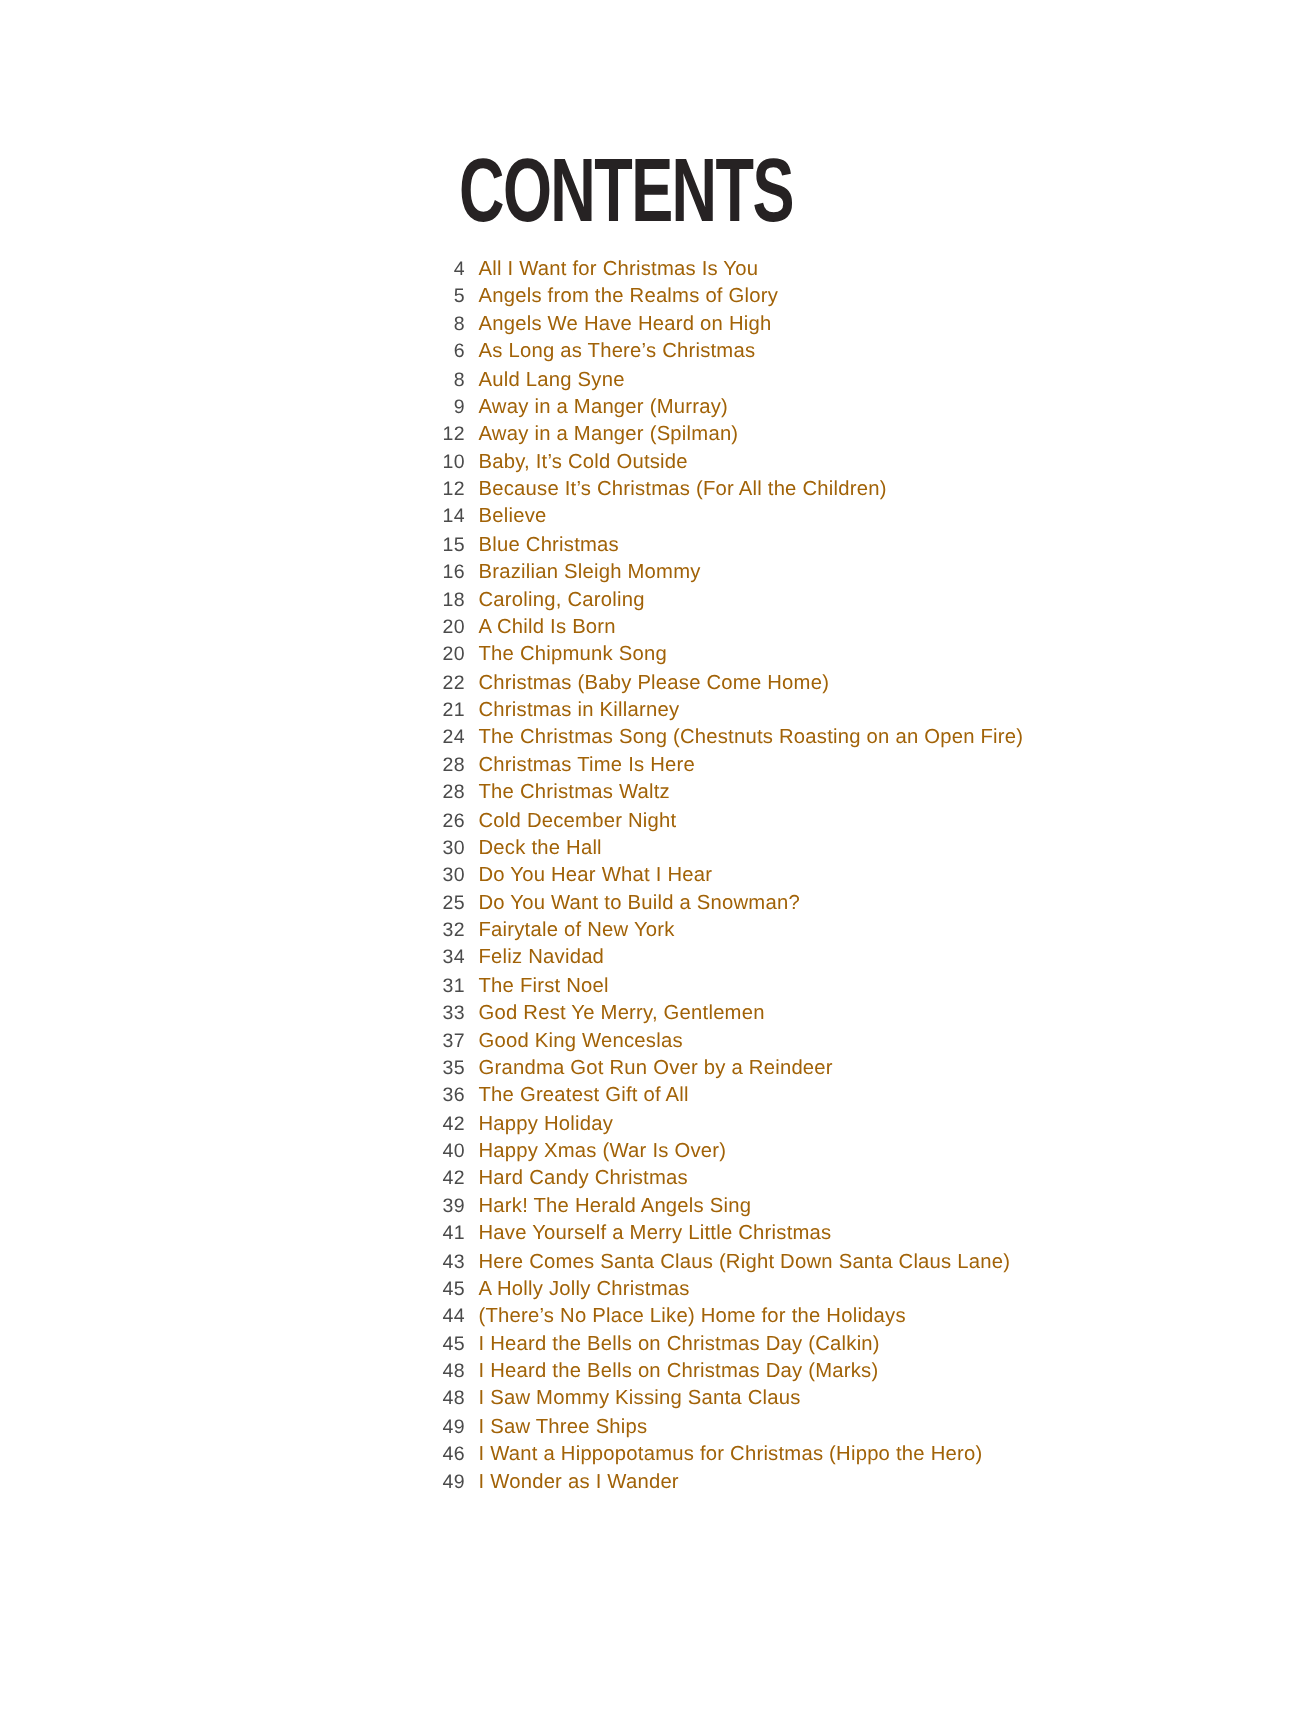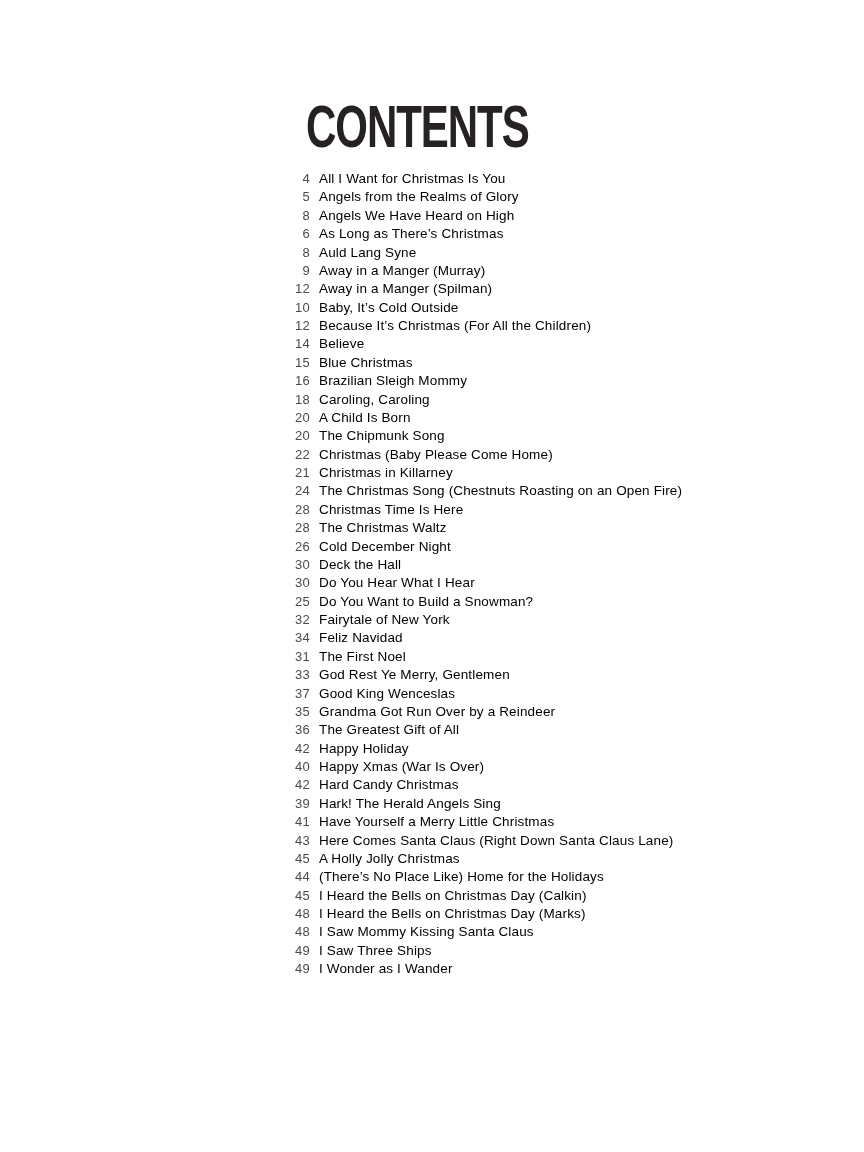--- a/index.html
+++ b/index.html
@@ -45,21 +45,21 @@
     text-align: right;
     padding-right: 9px;
     font-size: 13px;
     line-height: 18.38px;
     color: #4b4b4b;
     letter-spacing: 0.3px;
   }
   .toc-song-title {
     font-size: 13.5px;
     line-height: 18.38px;
-    color: #000000;
+    color: #a16207;
     letter-spacing: 0.15px;
     white-space: nowrap;
   }
 </style>
 </head>
 <body>
 
 <h1 class="page-title">CONTENTS</h1>
 
 <div class="toc-list">
@@ -275,18 +275,22 @@
   <div class="toc-row">
     <span class="toc-page-num">48</span>
     <span class="toc-song-title">I Saw Mommy Kissing Santa Claus</span>
   </div>
 
   <div class="toc-row">
     <span class="toc-page-num">49</span>
     <span class="toc-song-title">I Saw Three Ships</span>
   </div>
 
+  <div class="toc-row">
+    <span class="toc-page-num">46</span>
+    <span class="toc-song-title">I Want a Hippopotamus for Christmas (Hippo the Hero)</span>
+  </div>
 
   <div class="toc-row">
     <span class="toc-page-num">49</span>
     <span class="toc-song-title">I Wonder as I Wander</span>
   </div>
 </div>
 
 </body></html>

